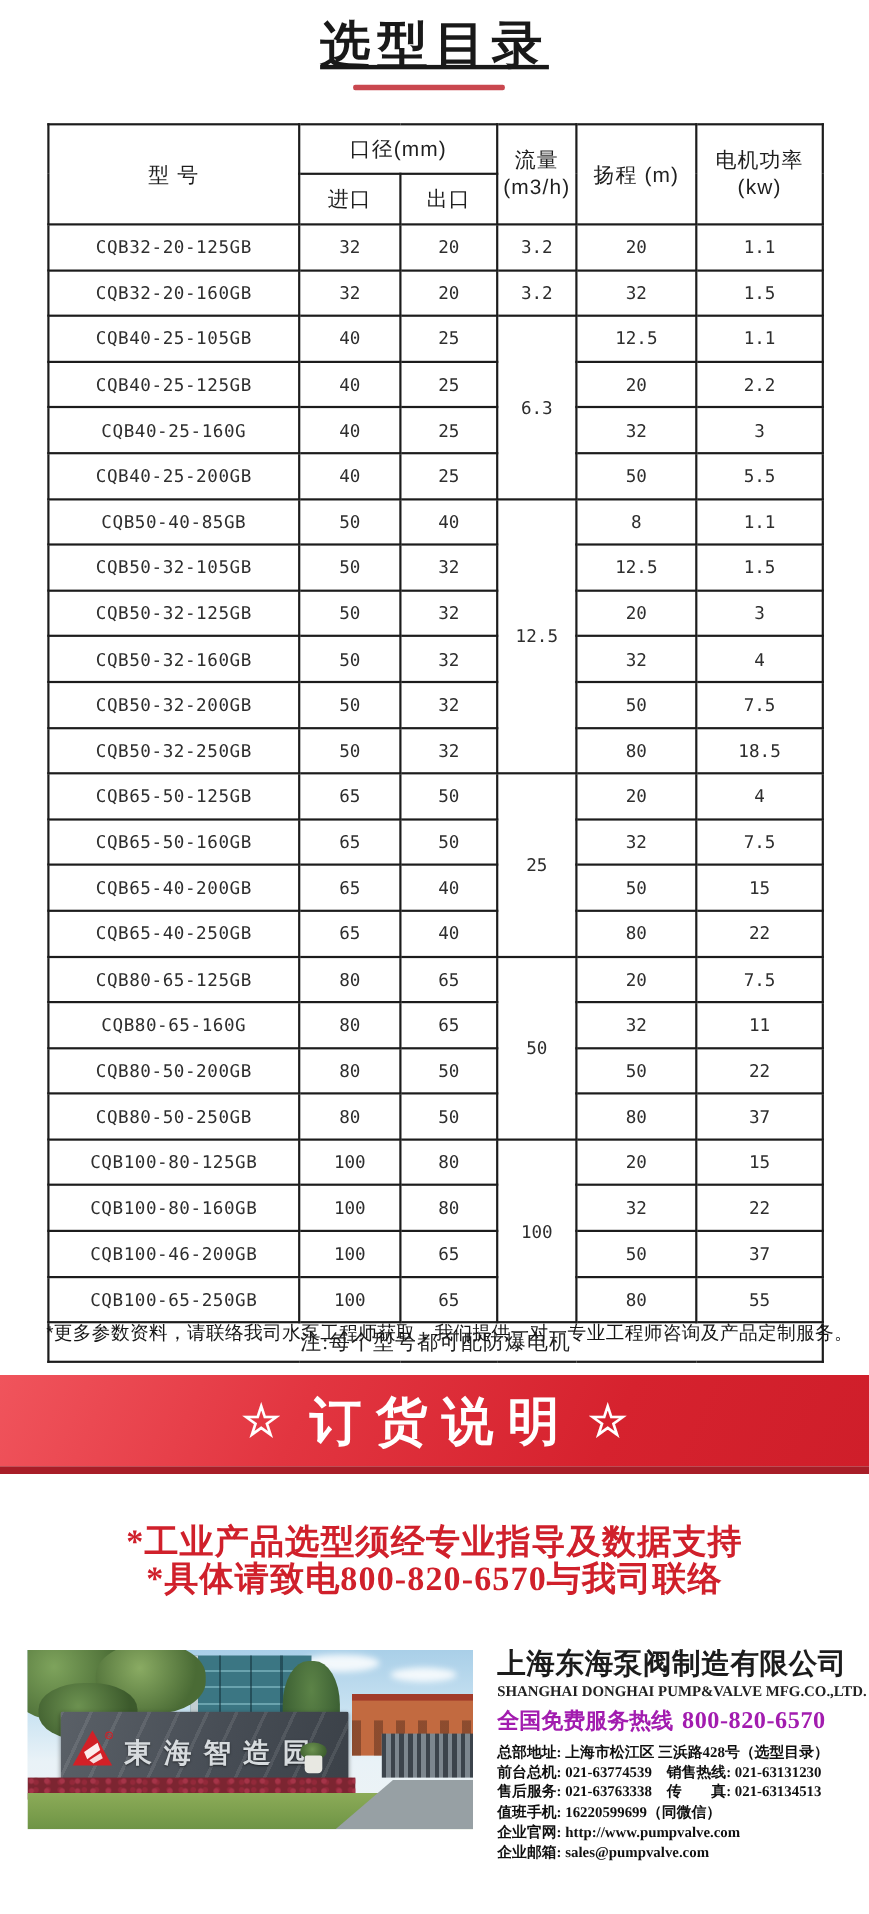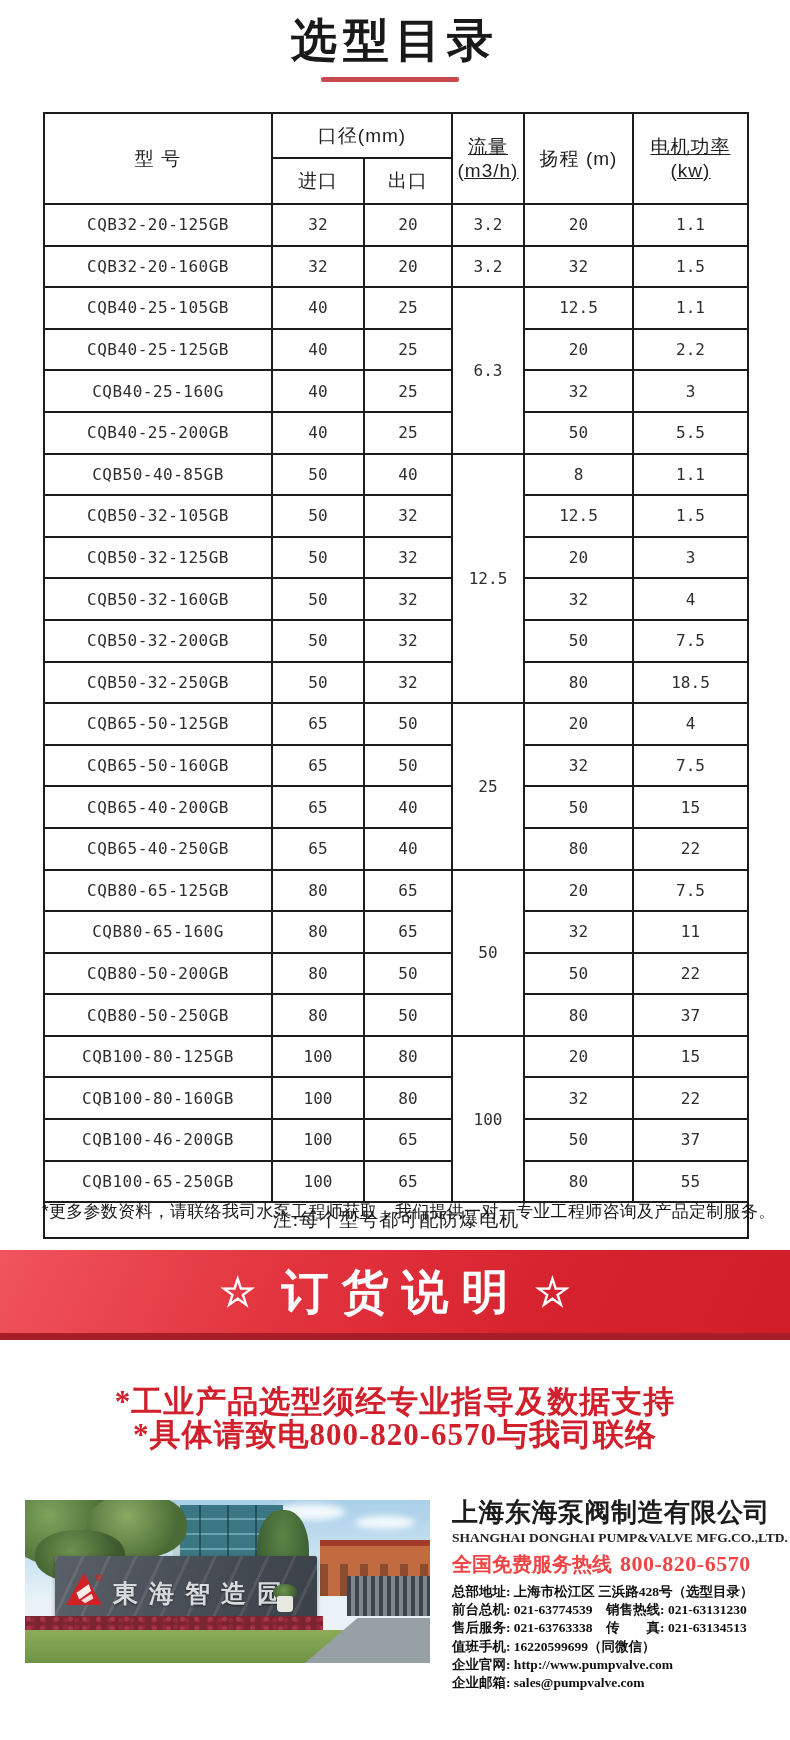--- a/index.html
+++ b/index.html
@@ -1,38 +1,38 @@
 <!DOCTYPE html>
 <html><head>
 <meta charset="utf-8">
 <style>
   html,body{margin:0;padding:0;background:#ffffff;}
   .page{position:relative;width:790px;height:1740px;background:#fff;overflow:hidden;
         font-family:"Liberation Sans",sans-serif;}
 
   
   .title{position:absolute;top:10px;left:0;width:100%;margin:0;text-align:center;
-         font-size:46px;font-weight:900;color:#191919;letter-spacing:6px;}
+         font-size:46px;font-weight:900;color:#191919;letter-spacing:6px;text-decoration:underline;}
   .title-underline{position:absolute;top:77px;left:321px;width:138px;height:5px;
          background:#c9474f;border-radius:2px;}
 
   
   .sel-table{position:absolute;top:112px;left:43px;width:704px;
          border-collapse:collapse;table-layout:fixed;}
   .sel-table th,.sel-table td{border:2px solid #1c1c1c;text-align:center;
          vertical-align:middle;padding:0;overflow:hidden;}
   .sel-table th{font-size:19px;font-weight:500;color:#1f1f1f;letter-spacing:1px;}
   .sel-table thead tr.h1{height:45px;}
   .sel-table thead tr.h2{height:46px;}
   .sel-table tbody td{height:39.6px;font-family:"DejaVu Sans Mono","Liberation Mono",monospace;
          font-size:16px;color:#2e2e2e;}
   .sel-table td.model-cell{letter-spacing:0.5px;}
   .sel-table td.note-cell{height:34px;font-family:Liberation Serif, serif;
          font-size:19px;color:#222;letter-spacing:1px;}
-  .hdr-sub{display:block;line-height:1.25;text-decoration:underline;}
+  .hdr-sub{display:block;line-height:1.25;}
 
   
   .footnote{position:absolute;top:1200px;left:42px;margin:0;font-size:17px;
          color:#161616;letter-spacing:0.3px;}
 
   
   .banner{position:absolute;top:1250px;left:0;width:790px;height:83px;
          background:linear-gradient(115deg,#f0545c 0%,#e23540 35%,#d6222e 70%,#cf1e2a 100%);
          border-bottom:7px solid #a81d27;
          display:flex;align-items:center;justify-content:center;gap:26px;}
@@ -95,21 +95,21 @@
   .ph-lawn{left:0;top:130px;width:405px;height:33px;
          background:linear-gradient(180deg,#8cab58,#6e9445);}
   .ph-drive{left:280px;top:118px;width:125px;height:45px;background:#97a0a4;
          clip-path:polygon(42% 0,100% 0,100% 100%,0 100%);}
 
   
   .company{position:absolute;left:452px;top:1497px;width:332px;}
   .cname{font-size:26px;font-weight:900;color:#1c1c1c;letter-spacing:0.5px;line-height:30px;}
   .cename{font-family:"Liberation Serif","DejaVu Serif",serif;font-size:13.5px;font-weight:700;
          color:#222;line-height:17px;margin-top:2px;white-space:nowrap;}
-  .hotline{font-family:"Liberation Serif","DejaVu Serif",serif;font-weight:900;color:#ef4444;
+  .hotline{font-family:"Liberation Serif","DejaVu Serif",serif;font-weight:900;color:#a21caf;
          line-height:26px;margin-top:5px;white-space:nowrap;}
   .hotline-label{font-size:20px;}
   .hotline-number{font-size:22px;margin-left:8px;letter-spacing:0.5px;}
   .details{margin-top:4px;}
   .detail-line{font-family:"Liberation Serif","DejaVu Serif",serif;font-size:13.5px;
          font-weight:700;color:#101010;line-height:18.2px;white-space:nowrap;}
 </style>
 </head>
 <body>
 

